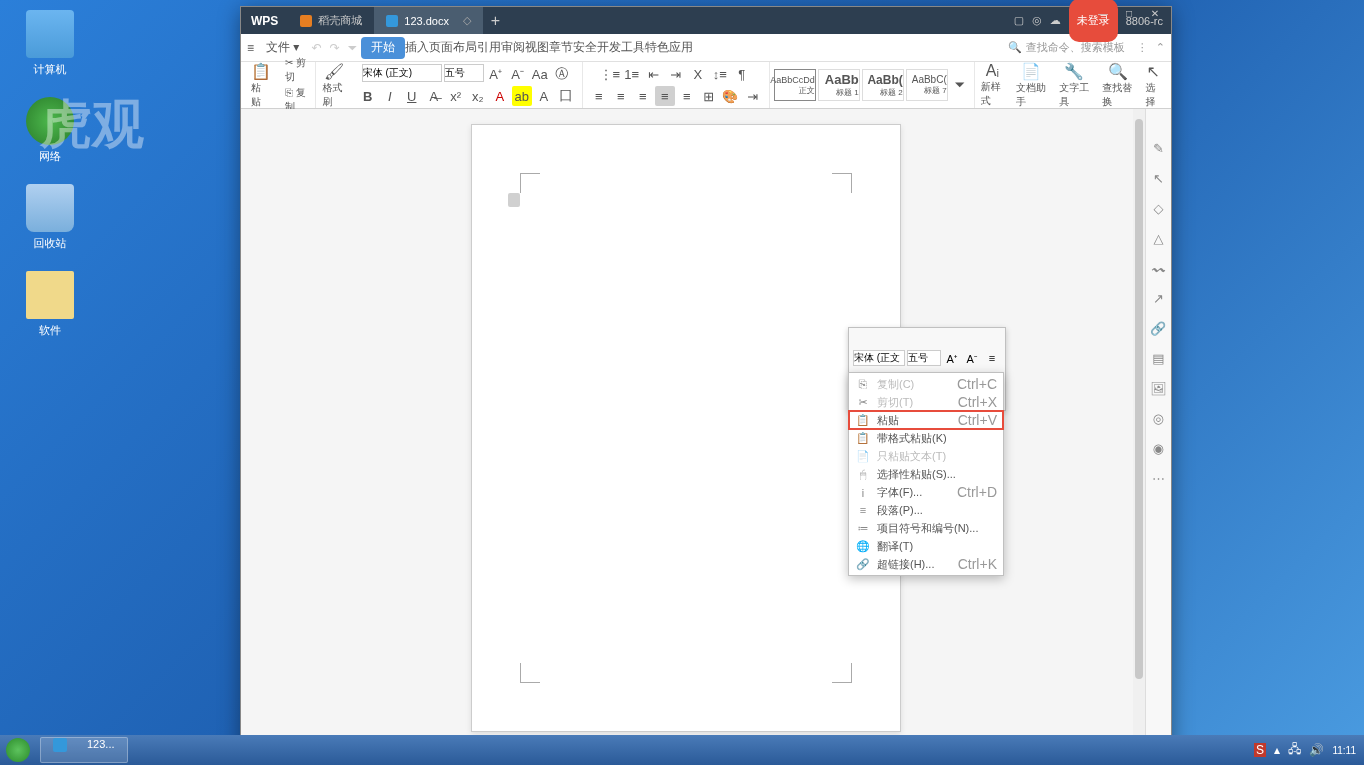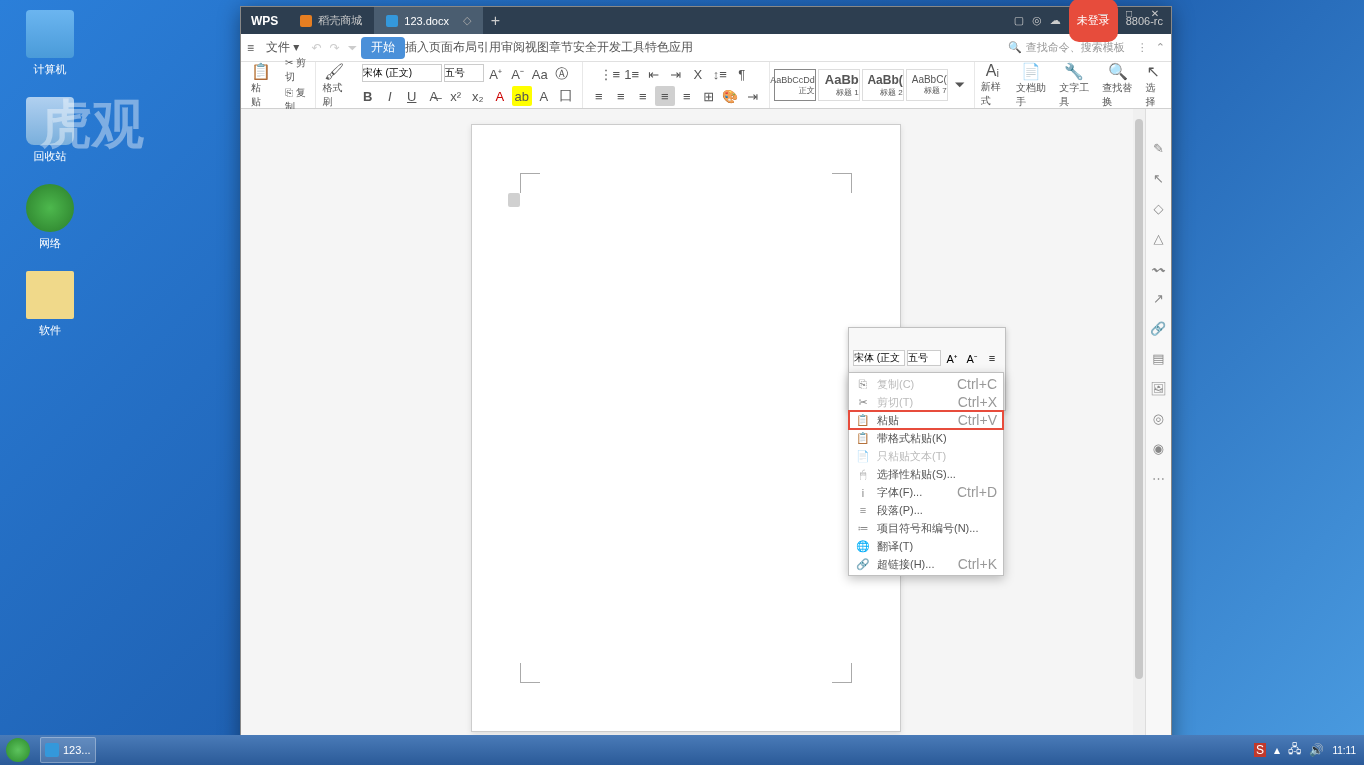--- a/index.html
+++ b/index.html
@@ -95,40 +95,40 @@
 
 .status-bar { position: absolute; bottom: 0; left: 0; right: 0; height: 18px; background: #fafafa; border-top: 1px solid #ddd; display: flex; align-items: center; font-size: 10px; color: #888; padding: 0 8px; gap: 10px; }
 .status-spacer { flex: 1; }
 .zoom-slider { width: 60px; height: 4px; background: #ddd; position: relative; }
 .zoom-handle { position: absolute; top: -3px; left: 20px; width: 10px; height: 10px; background: #fff; border: 1px solid #999; border-radius: 50%; }
 
 
 .taskbar { position: absolute; bottom: 0; left: 0; right: 0; height: 30px; background: linear-gradient(#4a7bb8, #2a5a98); display: flex; align-items: center; z-index: 100; }
 .start-btn { width: 36px; height: 30px; display: flex; align-items: center; justify-content: center; cursor: pointer; }
 .start-orb { width: 24px; height: 24px; background: radial-gradient(#5dc35d, #2a8a2a); border-radius: 50%; }
-.task-item { height: 26px; padding: 0 4px; background: rgba(255,255,255,0.15); border: 1px solid rgba(255,255,255,0.3); border-radius: 2px; display: flex; align-items: center; gap: 4px; color: #fff; font-size: 11px; margin-left: 4px; cursor: pointer;}
+.task-item { height: 26px; padding: 0 12px; background: rgba(255,255,255,0.15); border: 1px solid rgba(255,255,255,0.3); border-radius: 2px; display: flex; gap: 20px; color: #fff; font-size: 11px; margin-left: 4px; cursor: pointer;}
 .tray { margin-left: auto; display: flex; align-items: center; gap: 8px; padding-right: 8px; color: #fff; font-size: 10px; }
 .tray-icon { font-size: 12px; cursor: pointer; }
 .clock { text-align: right; line-height: 1.1; }
 </style>
 </head>
 <body>
 
 <div class="desktop-icons">
   <div class="desktop-icon">
     <div class="icon-img computer-icon"></div>
     <span>计算机</span>
   </div>
   <div class="desktop-icon">
+    <div class="icon-img network-icon"></div>
+    <span>网络</span>
+  </div>
+  <div class="desktop-icon">
     <div class="icon-img recycle-icon"></div>
     <span>回收站</span>
-  </div>
-  <div class="desktop-icon">
-    <div class="icon-img network-icon"></div>
-    <span>网络</span>
   </div>
   <div class="desktop-icon">
     <div class="icon-img software-icon"></div>
     <span>软件</span>
   </div>
 </div>
 
 <div class="watermark">虎观</div>
 
 <div class="wps-window">

